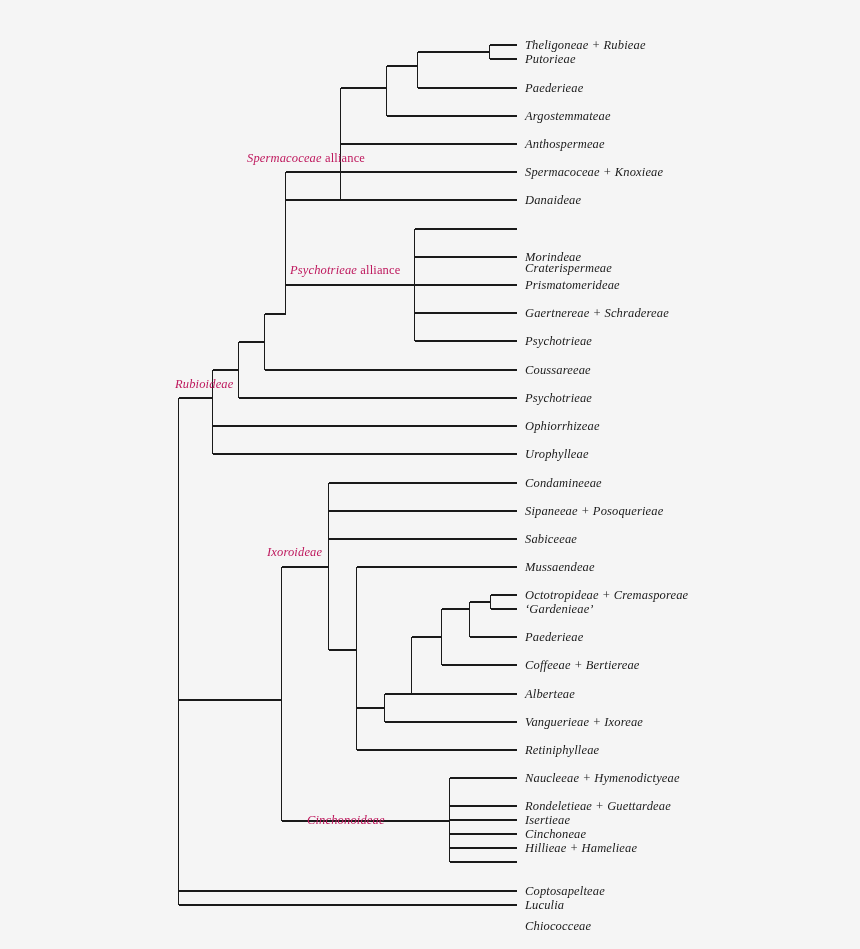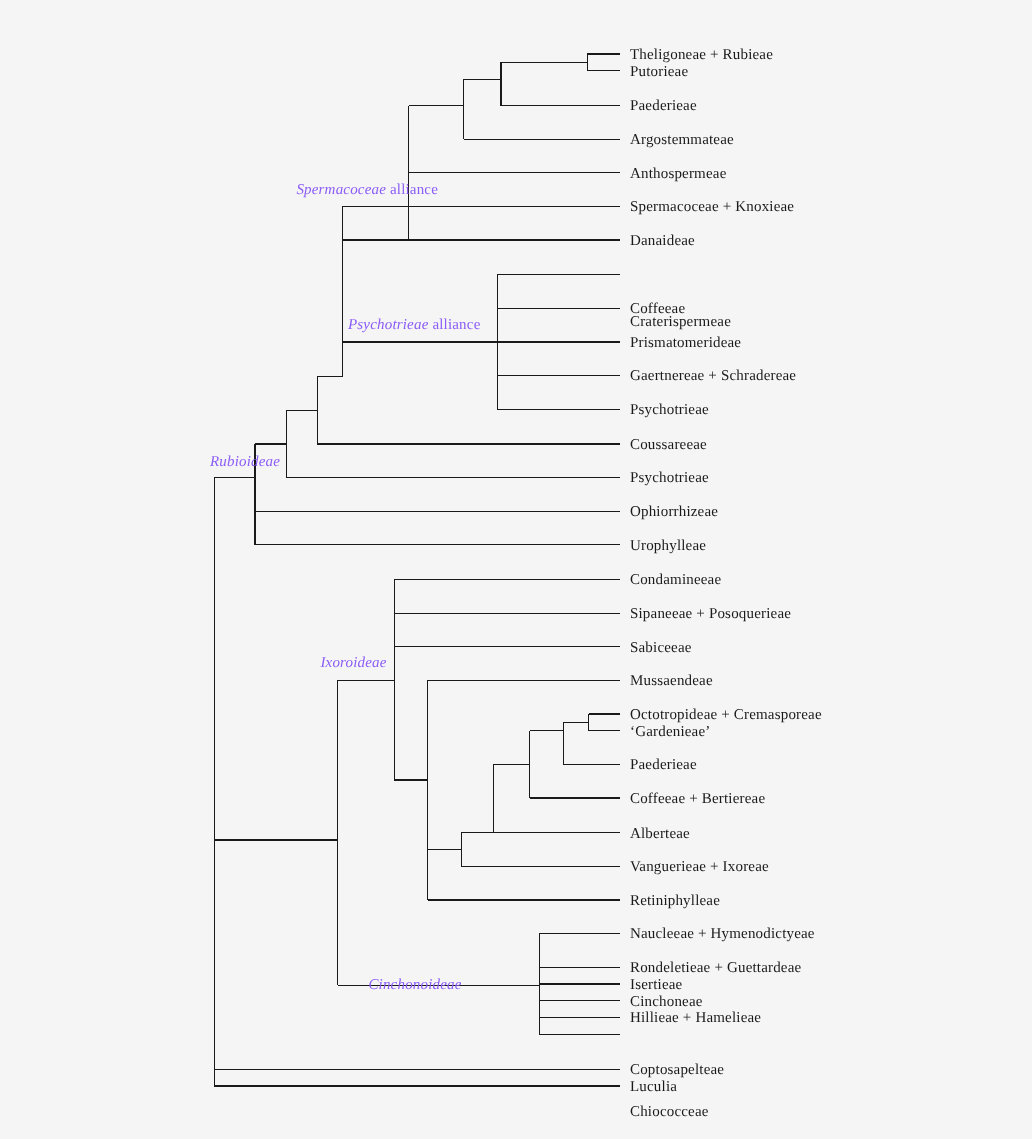--- a/index.html
+++ b/index.html
@@ -18,31 +18,32 @@
   #tree-svg {
     position: absolute;
     left: 0;
     top: 0;
     width: 860px;
     height: 949px;
   }
   .leaf-label {
     position: absolute;
     font-family: "Liberation Serif", "DejaVu Serif", serif;
+    font-style: italic;
     font-size: 12.5px;
     color: #1a1a1a;
     white-space: nowrap;
     line-height: 1;
     letter-spacing: 0.15px;
   }
   .clade-label {
     position: absolute;
     font-family: "Liberation Serif", "DejaVu Serif", serif;
     font-size: 12.5px;
-    color: #8b5cf6;
+    color: #be185d;
     white-space: nowrap;
     line-height: 1;
     letter-spacing: 0.15px;
   }
   .clade-label .it {
     font-style: italic;
   }
   .clade-label .ro {
     font-style: normal;
   }
@@ -158,21 +159,21 @@
   </svg>
 
   <div class="leaf-label" style="left:525px; top:39px;">Theligoneae + Rubieae</div>
   <div class="leaf-label" style="left:525px; top:53px;">Putorieae</div>
   <div class="leaf-label" style="left:525px; top:82px;">Paederieae</div>
   <div class="leaf-label" style="left:525px; top:110px;">Argostemmateae</div>
   <div class="leaf-label" style="left:525px; top:138px;">Anthospermeae</div>
   <div class="leaf-label" style="left:525px; top:166px;">Spermacoceae + Knoxieae</div>
   <div class="leaf-label" style="left:525px; top:194px;">Danaideae</div>
   <div class="leaf-label" style="left:525px; top:223px;margin-top:39px;">Craterispermeae</div>
-  <div class="leaf-label" style="left:525px; top:251px;">Coffeeae</div>
+  <div class="leaf-label" style="left:525px; top:251px;">Morindeae</div>
   <div class="leaf-label" style="left:525px; top:279px;">Prismatomerideae</div>
   <div class="leaf-label" style="left:525px; top:307px;">Gaertnereae + Schradereae</div>
   <div class="leaf-label" style="left:525px; top:335px;">Psychotrieae</div>
   <div class="leaf-label" style="left:525px; top:364px;">Coussareeae</div>
   <div class="leaf-label" style="left:525px; top:392px;">Psychotrieae</div>
   <div class="leaf-label" style="left:525px; top:420px;">Ophiorrhizeae</div>
   <div class="leaf-label" style="left:525px; top:448px;">Urophylleae</div>
   <div class="leaf-label" style="left:525px; top:477px;">Condamineeae</div>
   <div class="leaf-label" style="left:525px; top:505px;">Sipaneeae + Posoquerieae</div>
   <div class="leaf-label" style="left:525px; top:533px;">Sabiceeae</div>

